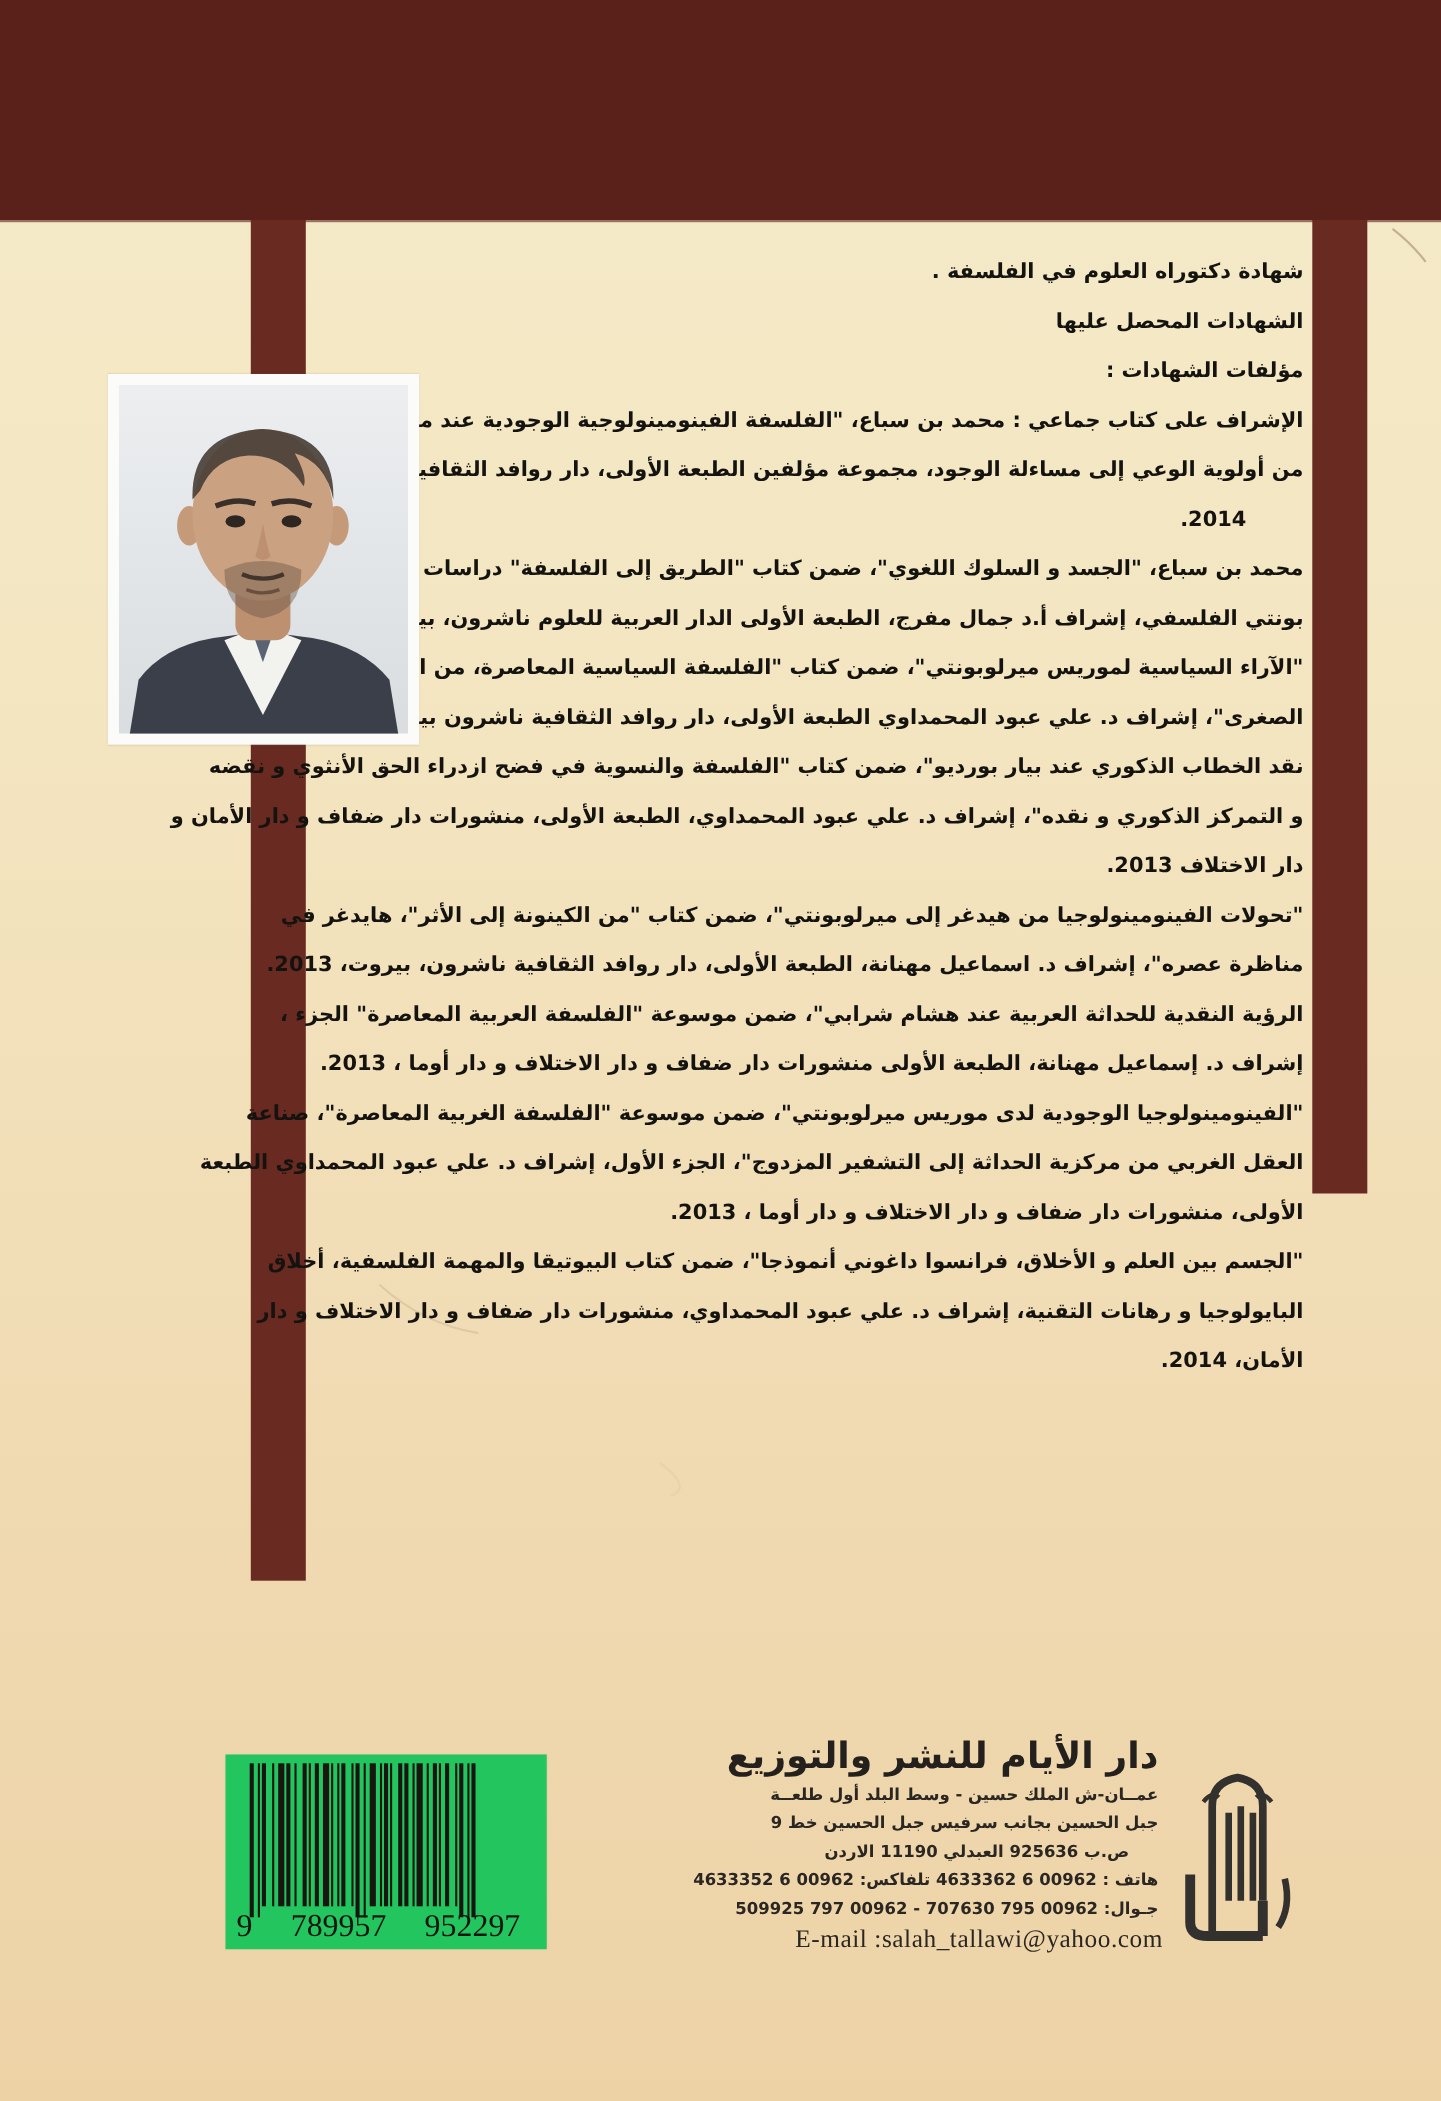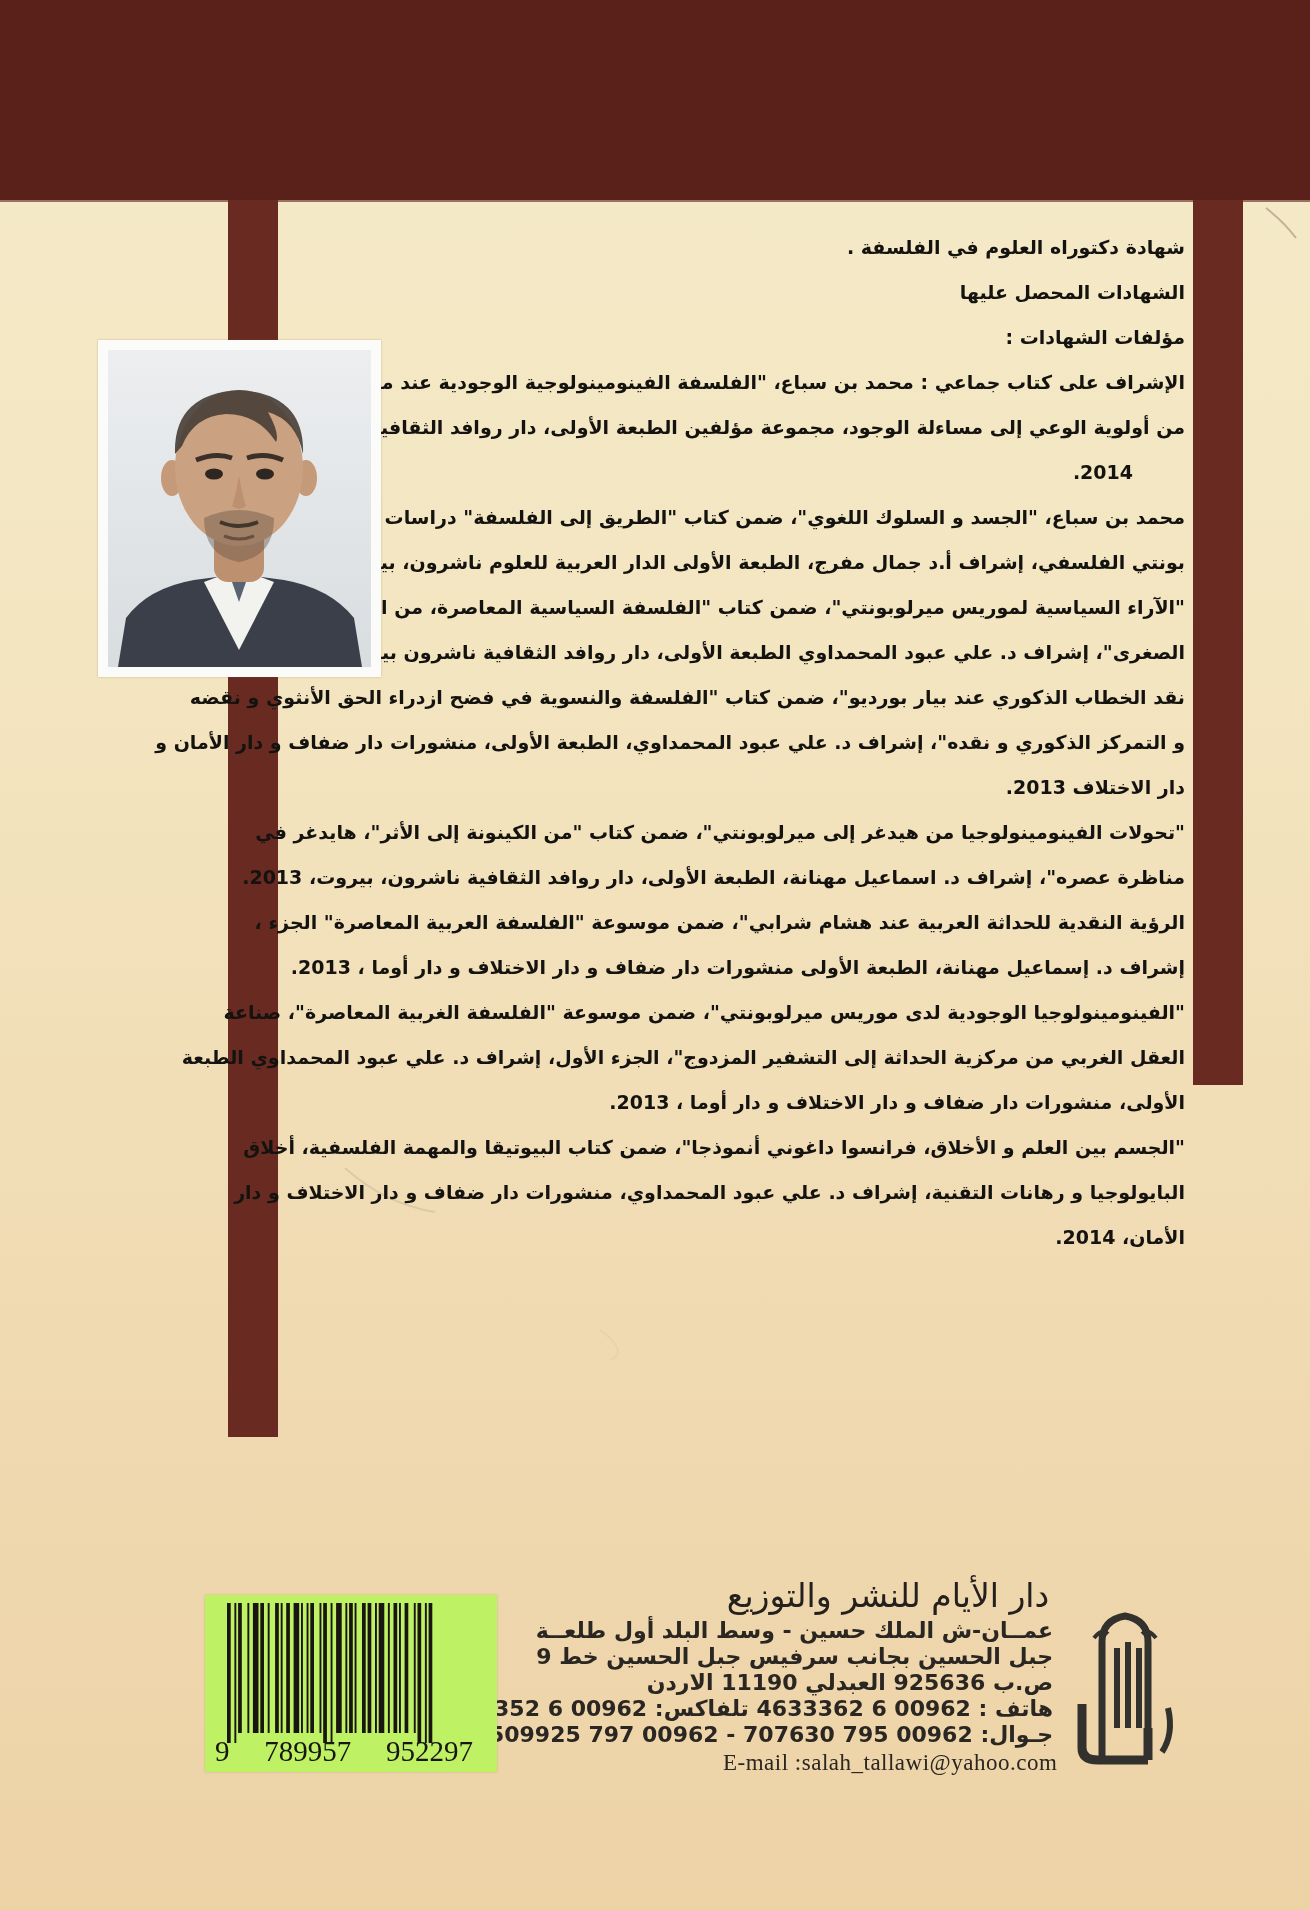--- a/index.html
+++ b/index.html
@@ -12,26 +12,26 @@
   .strip-left{left:228px;top:200px;width:50px;height:1237px;}
   .strip-right{left:1193px;top:200px;width:50px;height:885px;}
   .photo{position:absolute;left:98px;top:340px;width:283px;height:337px;background:#fbfbf9;
          box-shadow:0 0 2px rgba(120,90,60,.35);z-index:5;}
   .photo svg{position:absolute;left:10px;top:10px;}
   .text-col{position:absolute;top:225px;right:125px;width:848px;direction:rtl;z-index:4;
             color:#151310;font-weight:bold;font-size:19px;}
   .text-line{height:45px;line-height:45px;white-space:nowrap;text-align:right;}
   .text-line.year-indent{padding-right:52px;}
   .publisher{position:absolute;left:723px;top:1574px;width:330px;text-align:center;direction:rtl;z-index:4;}
-  .pub-name{font-size:33px;font-weight:normal;color:#23201d;line-height:44px;white-space:nowrap;}
-  .addr-line{font-size:22px;font-weight:bold;color:#2a2622;line-height:26px;white-space:nowrap;}
+  .pub-name{font-size:33px;font-weight:bold;color:#23201d;line-height:44px;white-space:nowrap;}
+  .addr-line{font-size:15px;font-weight:bold;color:#2a2622;line-height:26px;white-space:nowrap;}
   .pub-email{font-family:"Liberation Serif","DejaVu Serif",serif;direction:ltr;font-size:23px;
              color:#2a2622;line-height:30px;letter-spacing:.5px;white-space:nowrap;}
   .logo{position:absolute;left:1072px;top:1608px;width:106px;height:158px;z-index:4;}
-  .barcode{position:absolute;left:205px;top:1595px;width:292px;height:177px;background:#bef264;
+  .barcode{position:absolute;left:205px;top:1595px;width:292px;height:177px;background:#22c55e;
            box-shadow:0 0 2px rgba(120,90,60,.3);z-index:4;text-decoration:underline;}
   .barcode svg{position:absolute;left:0;top:0;}
   .barcode-digits{position:absolute;left:10px;right:24px;bottom:4px;direction:ltr;
                   font-family:"Liberation Serif","DejaVu Serif",serif;font-size:29px;color:#181512;
                   text-align:justify;text-align-last:justify;word-spacing:10px;}
   .scratches{position:absolute;left:0;top:0;z-index:3;pointer-events:none;}
 </style>
 </head>
 <body>
 

